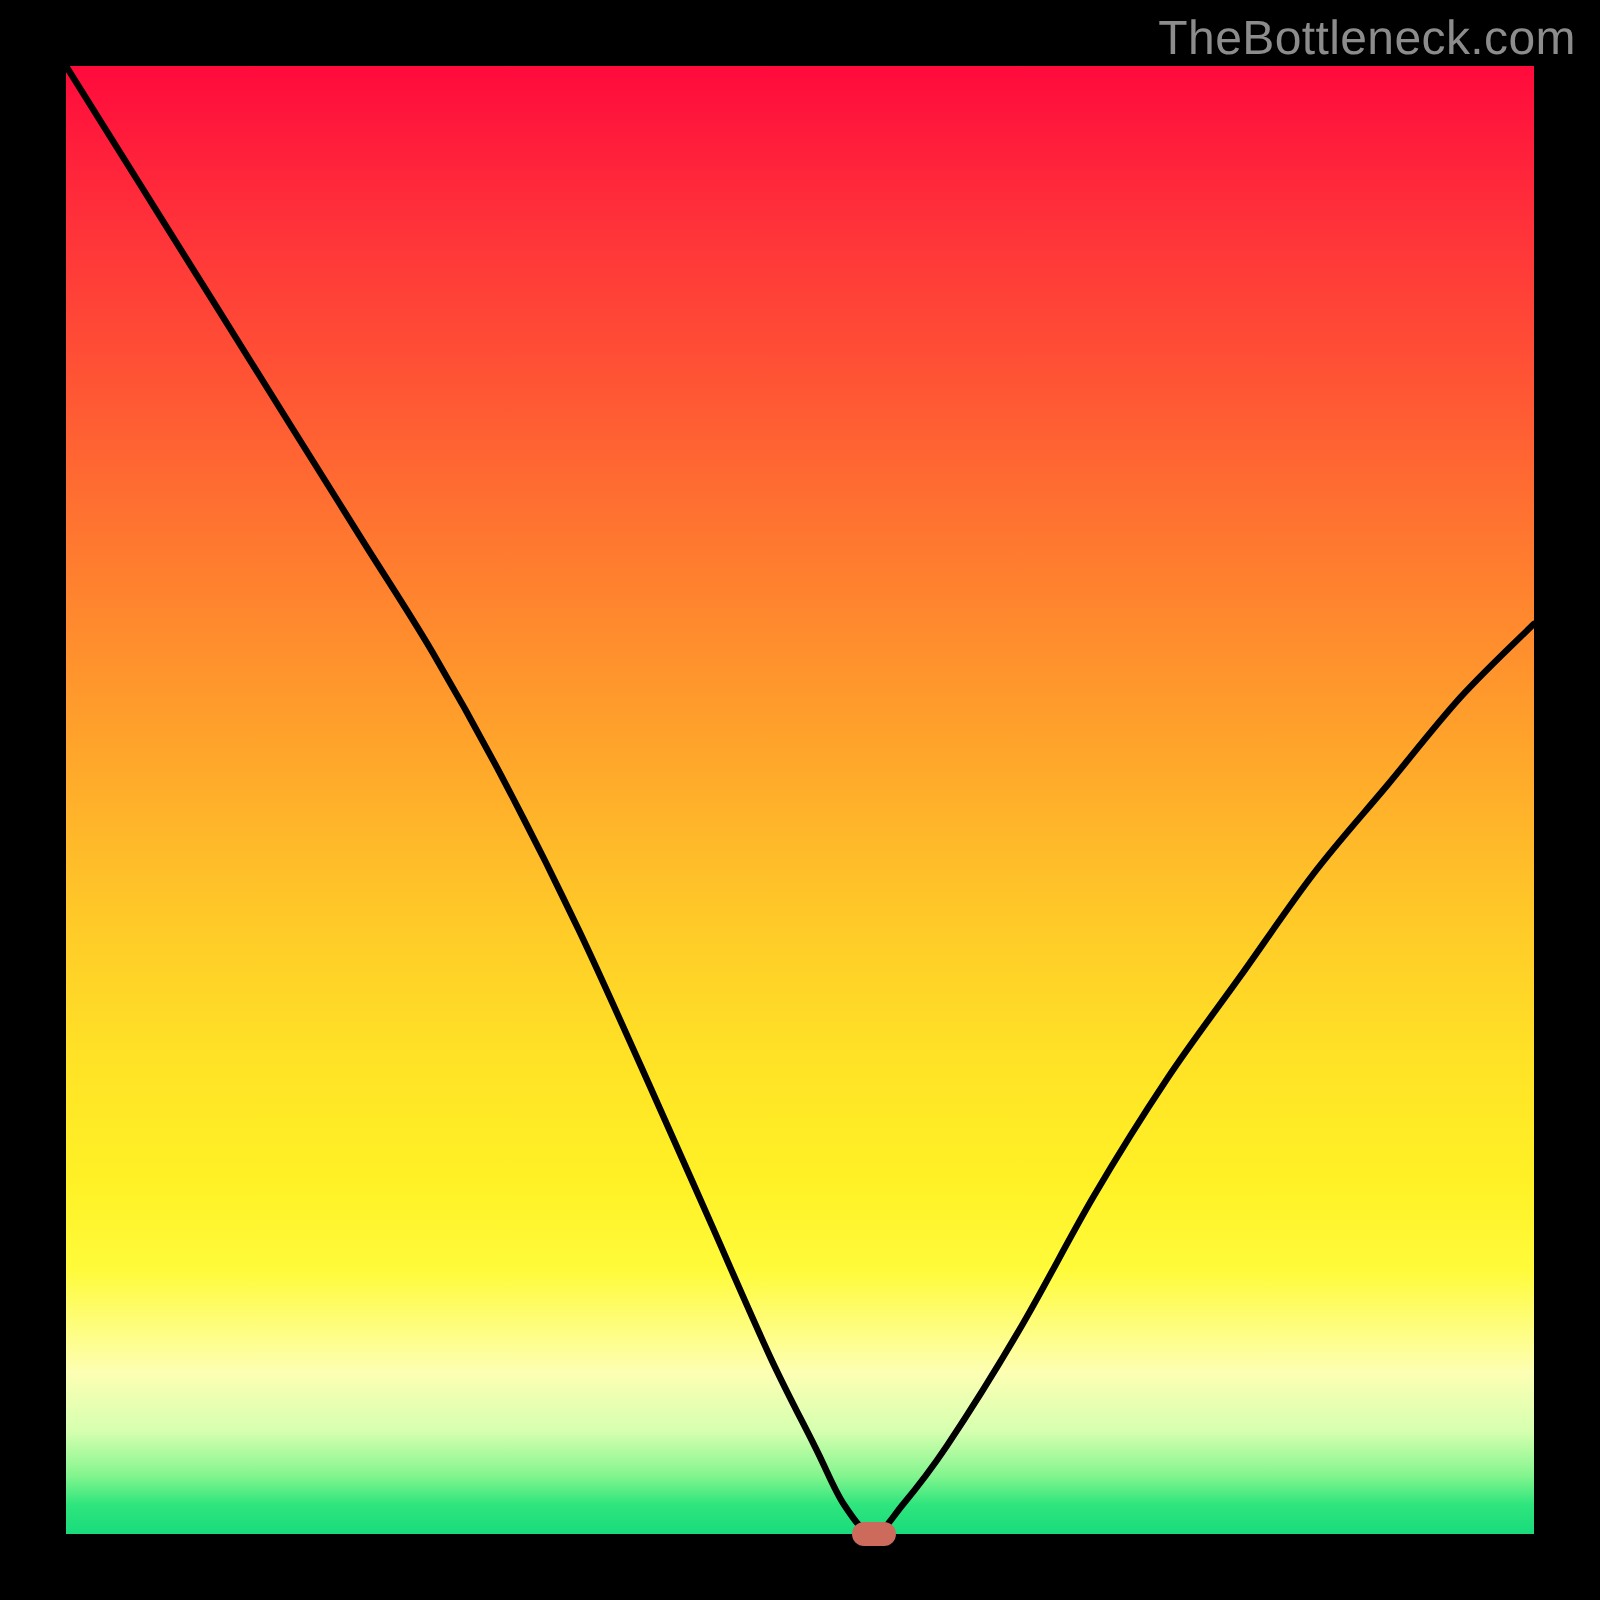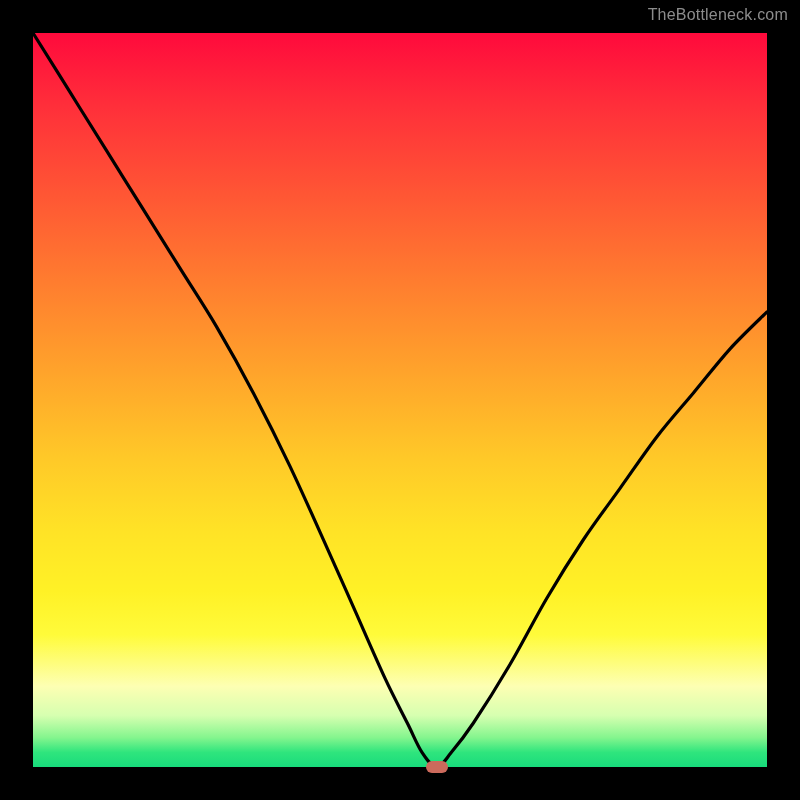--- a/index.html
+++ b/index.html
@@ -40,21 +40,21 @@
       #84f58e 96%,
       #2fe57d 98%,
       #18db7c 100%
     );
   }
   .watermark {
     position: absolute;
     top: 6px;
     right: 12px;
     color: #8c8c8c;
-    font-size: 16px;
+    font-size: 24px;
     font-weight: 500;
     letter-spacing: 0.2px;
     user-select: none;
   }
   svg.curve {
     position: absolute;
     left: 0;
     top: 0;
     width: 734px;
     height: 734px;

